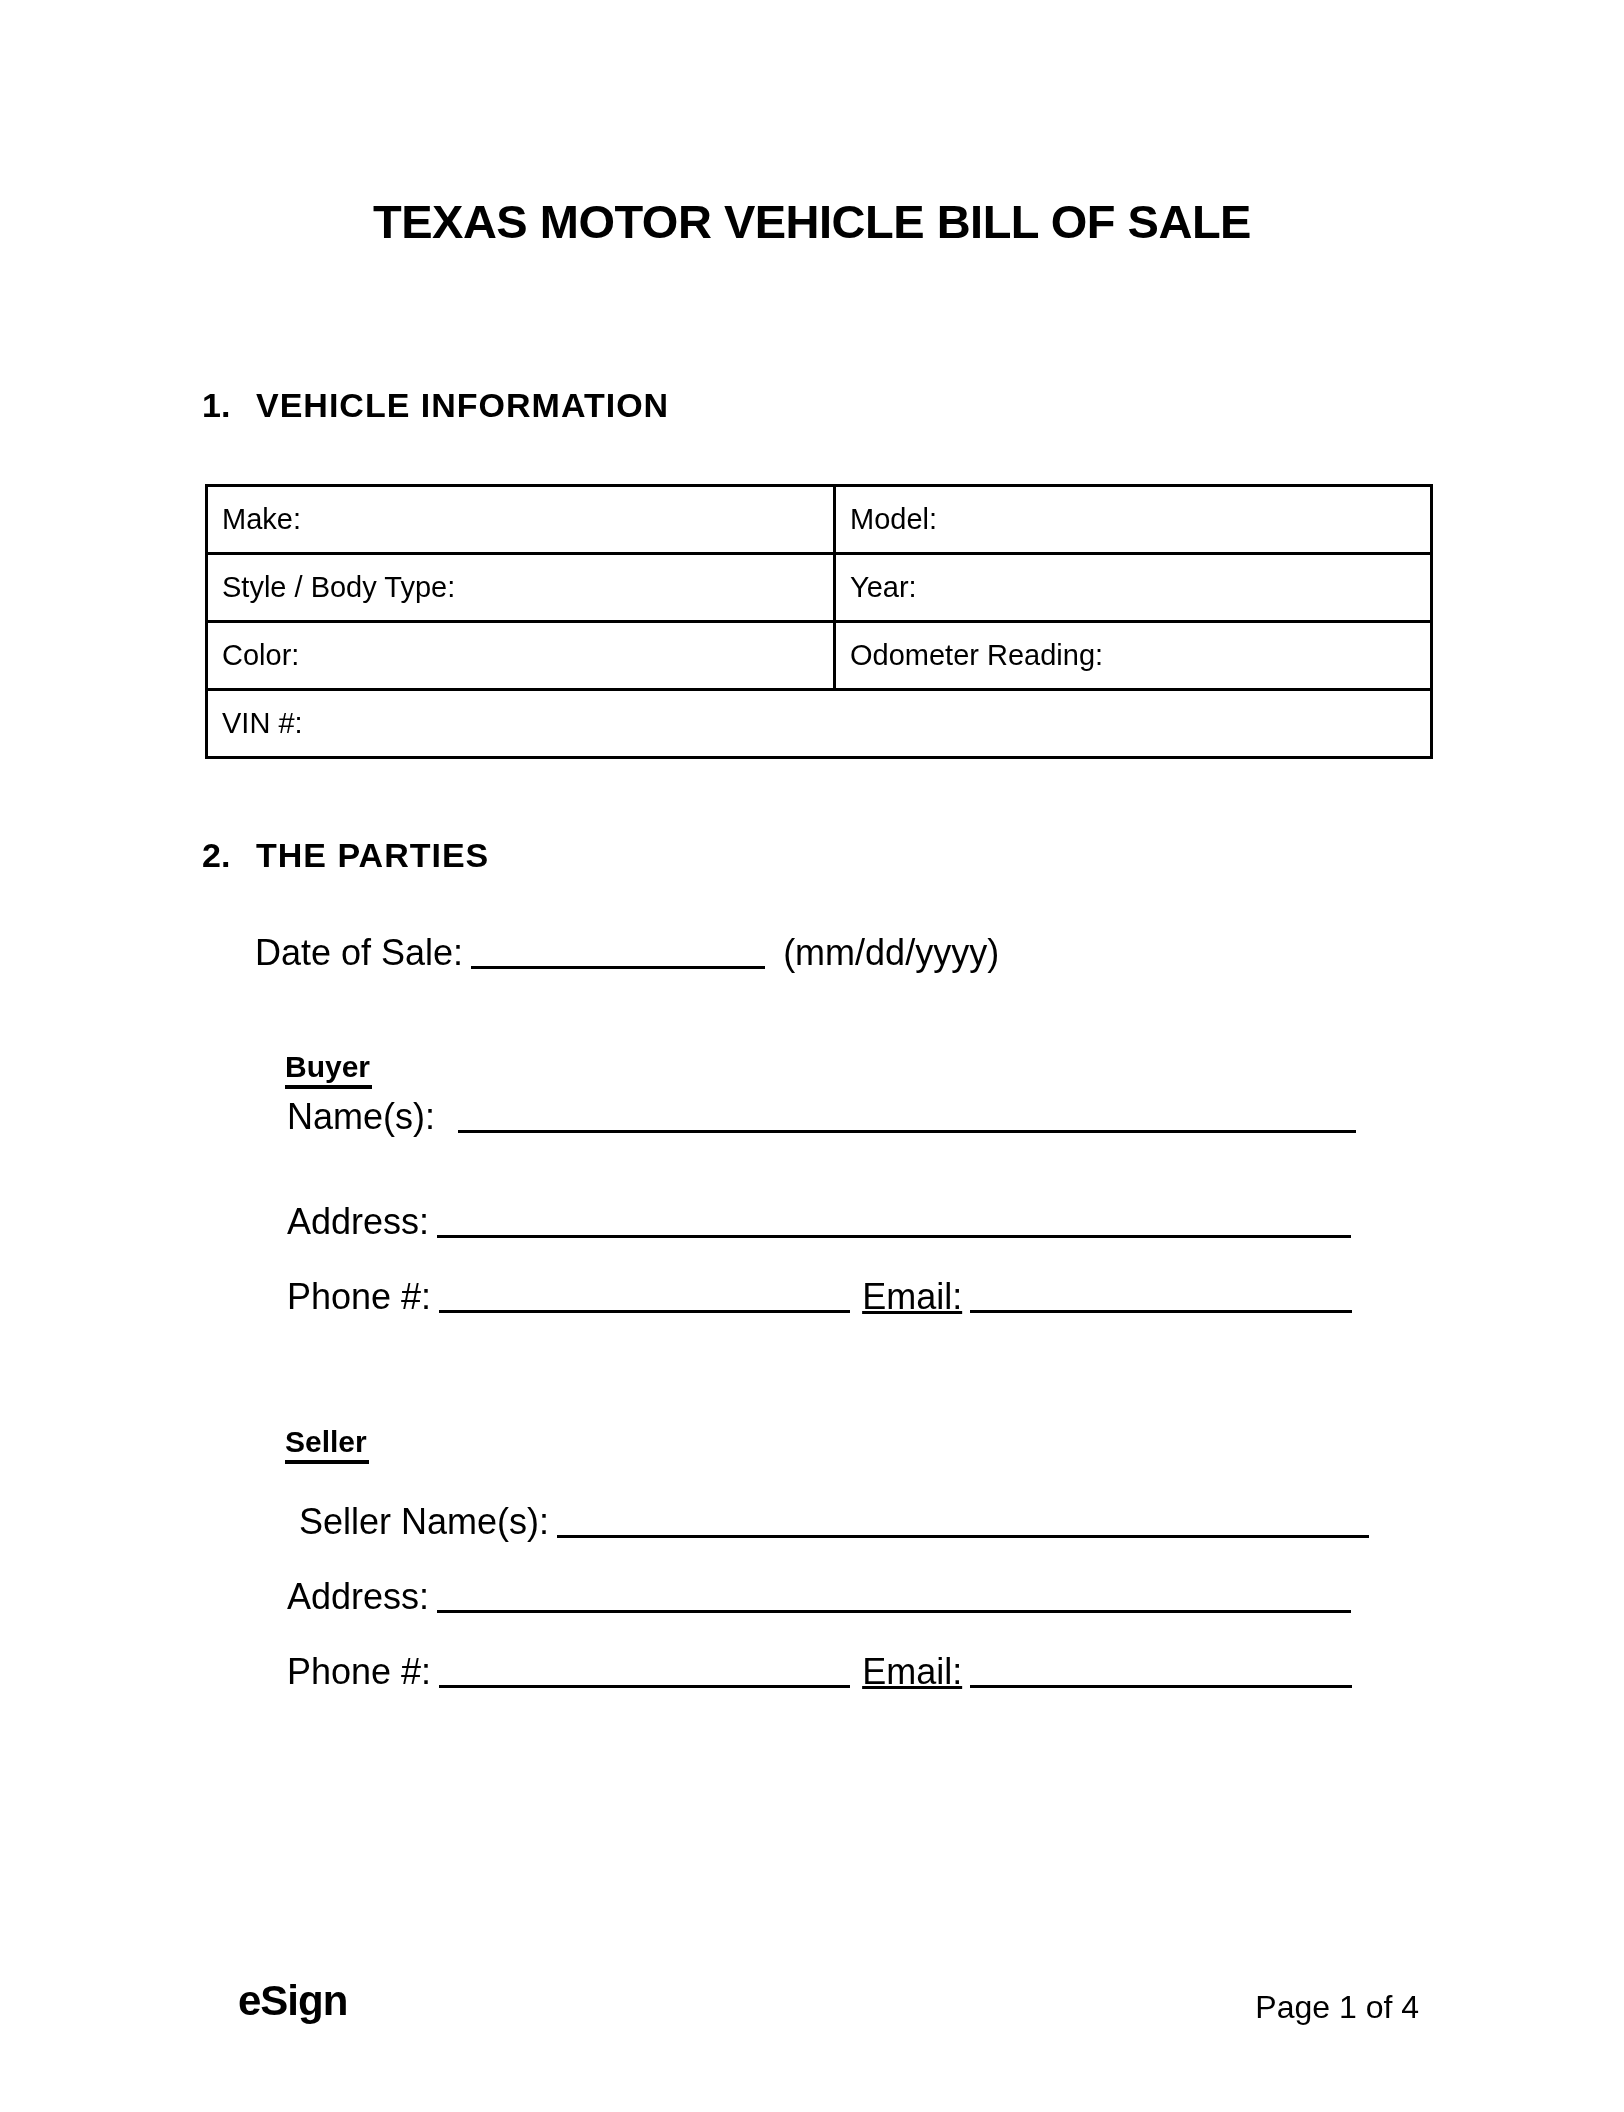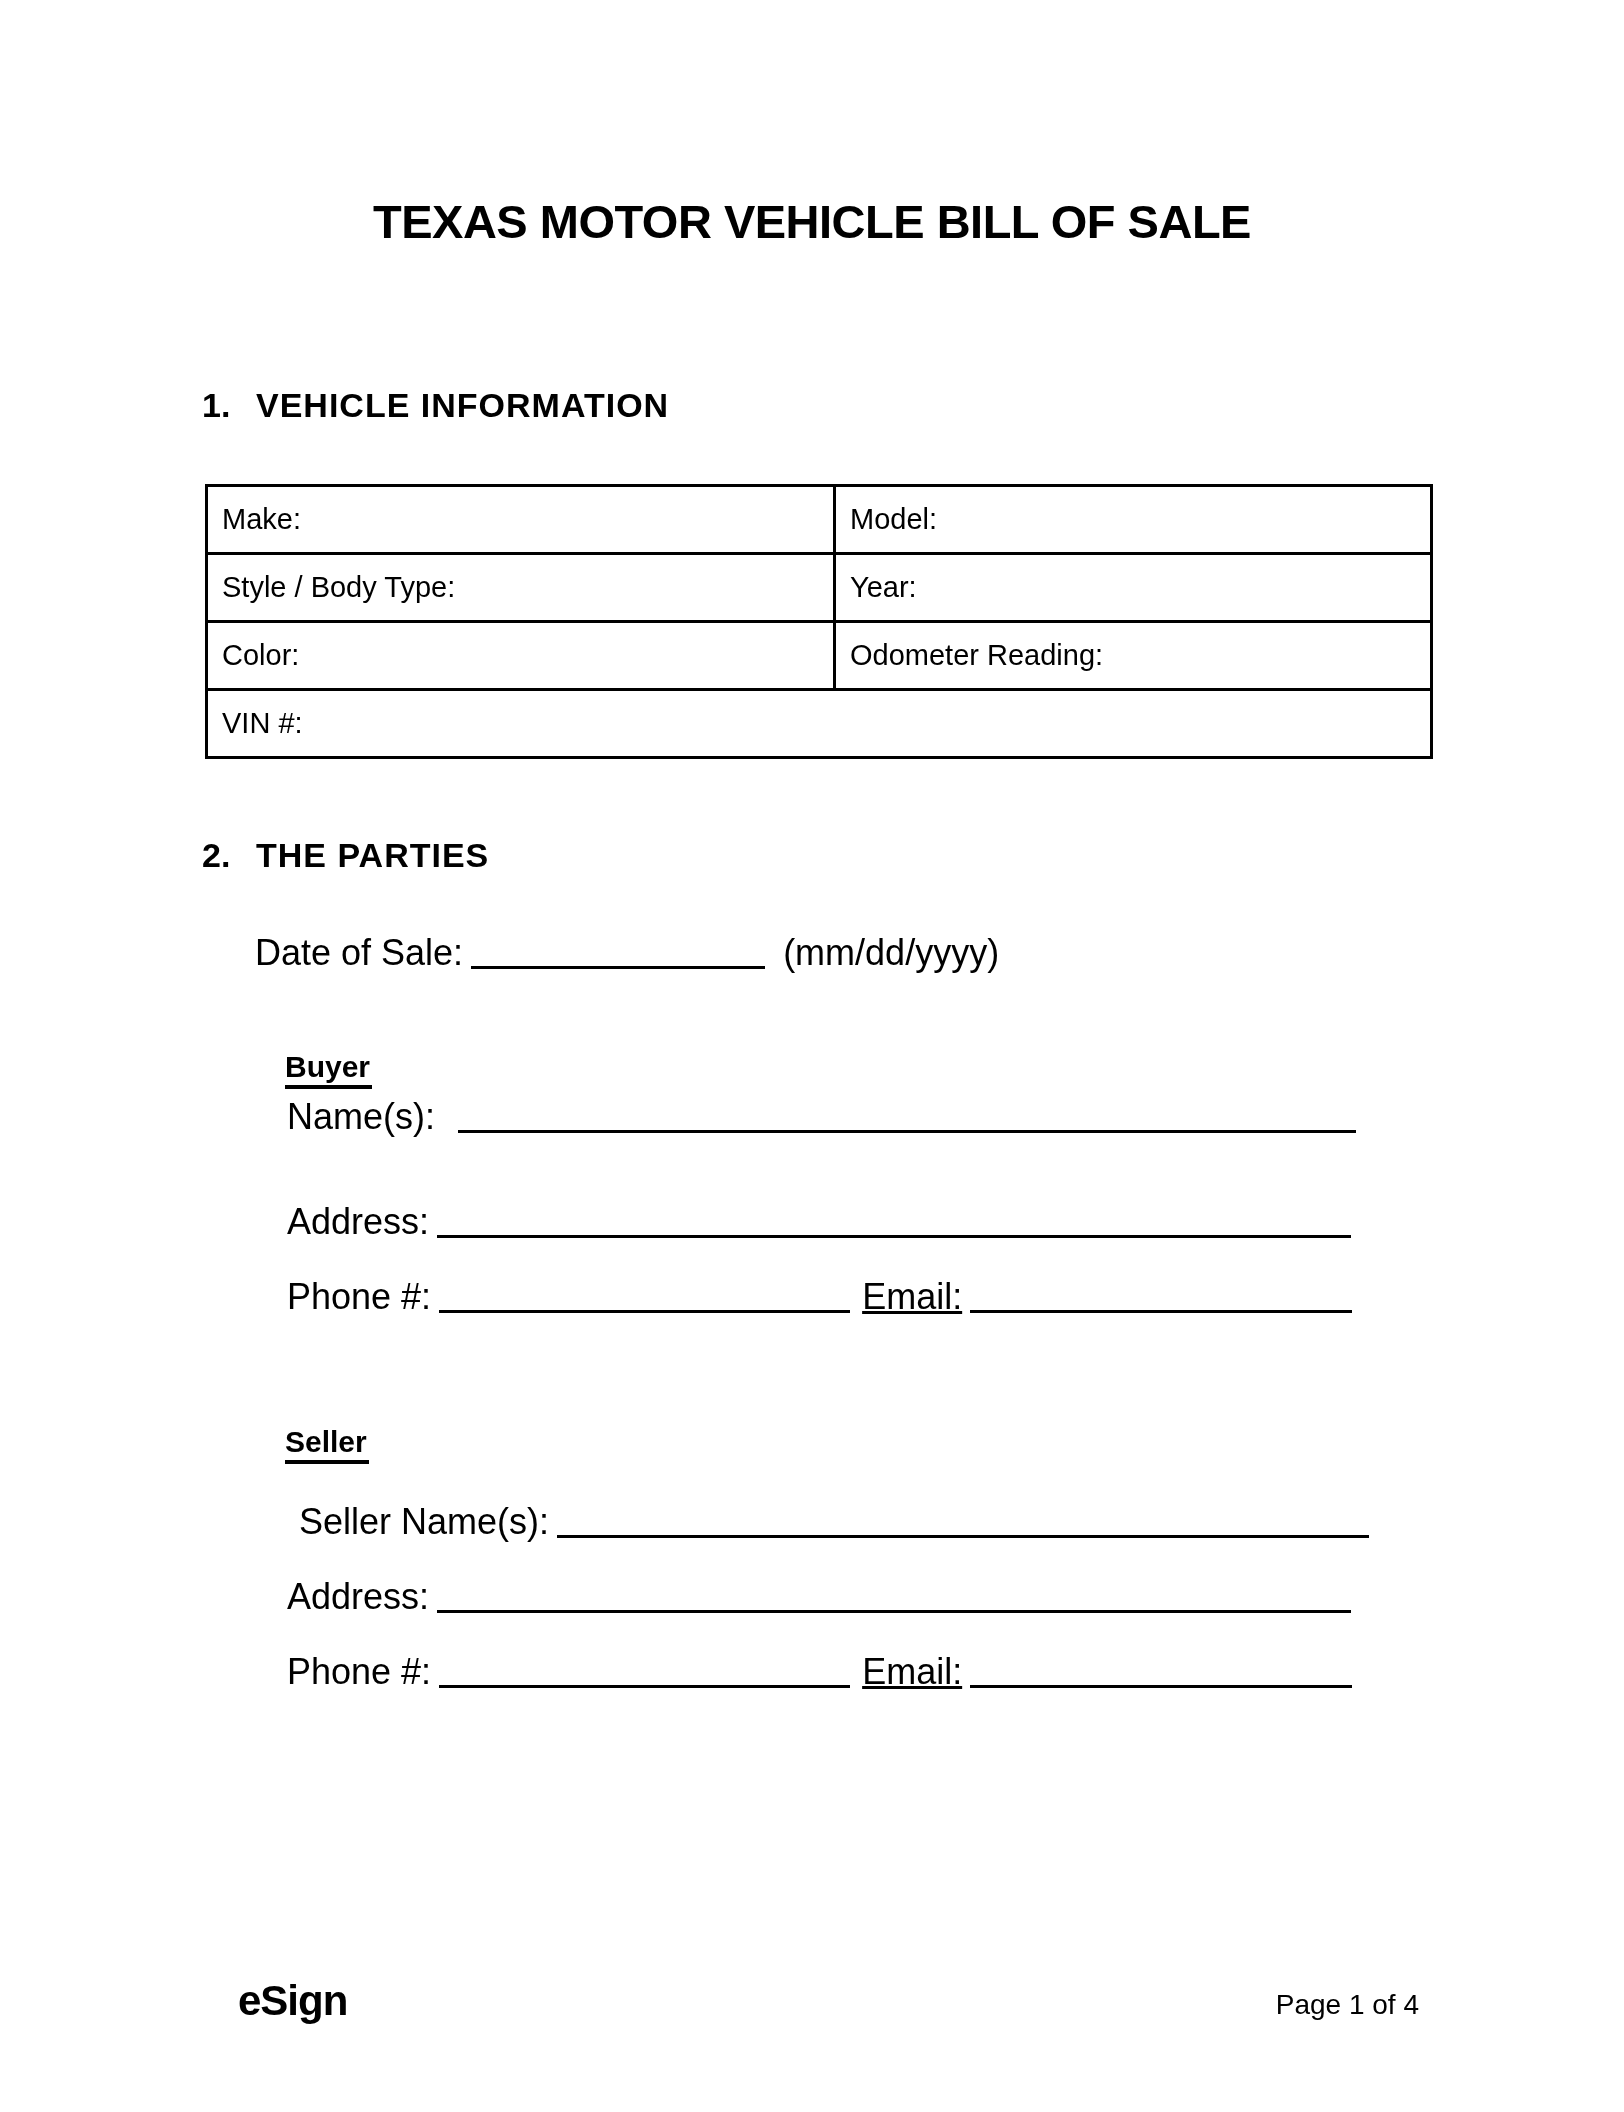--- a/index.html
+++ b/index.html
@@ -110,21 +110,21 @@
     top: 1980px;
     font-size: 42px;
     font-weight: bold;
     letter-spacing: -1px;
     line-height: 1;
   }
   .footer-page {
     position: absolute;
     right: 205px;
     top: 1991px;
-    font-size: 28px;
+    font-size: 32px;
     line-height: 1;
   }
 </style>
 </head>
 <body>
 
 <div class="page">
 
   <div class="doc-title">TEXAS MOTOR VEHICLE BILL OF SALE</div>
 

